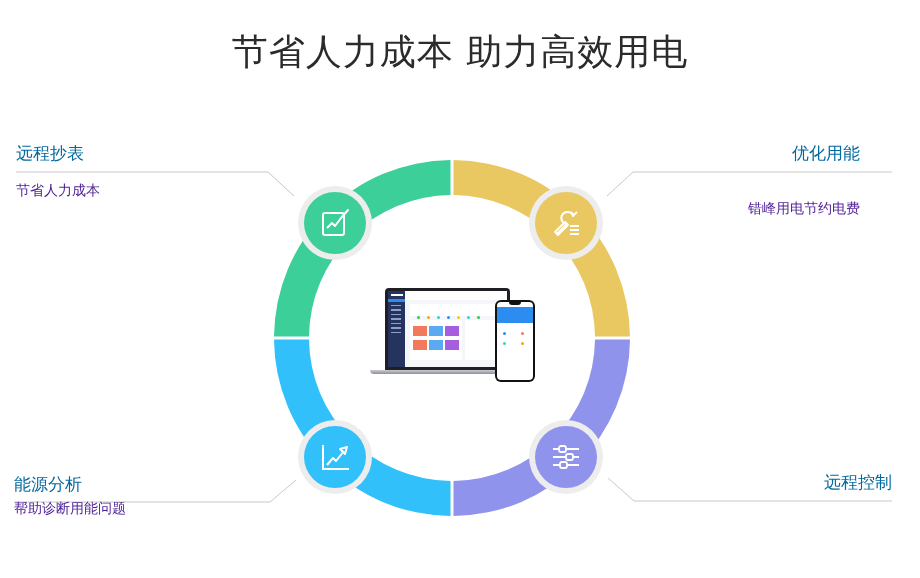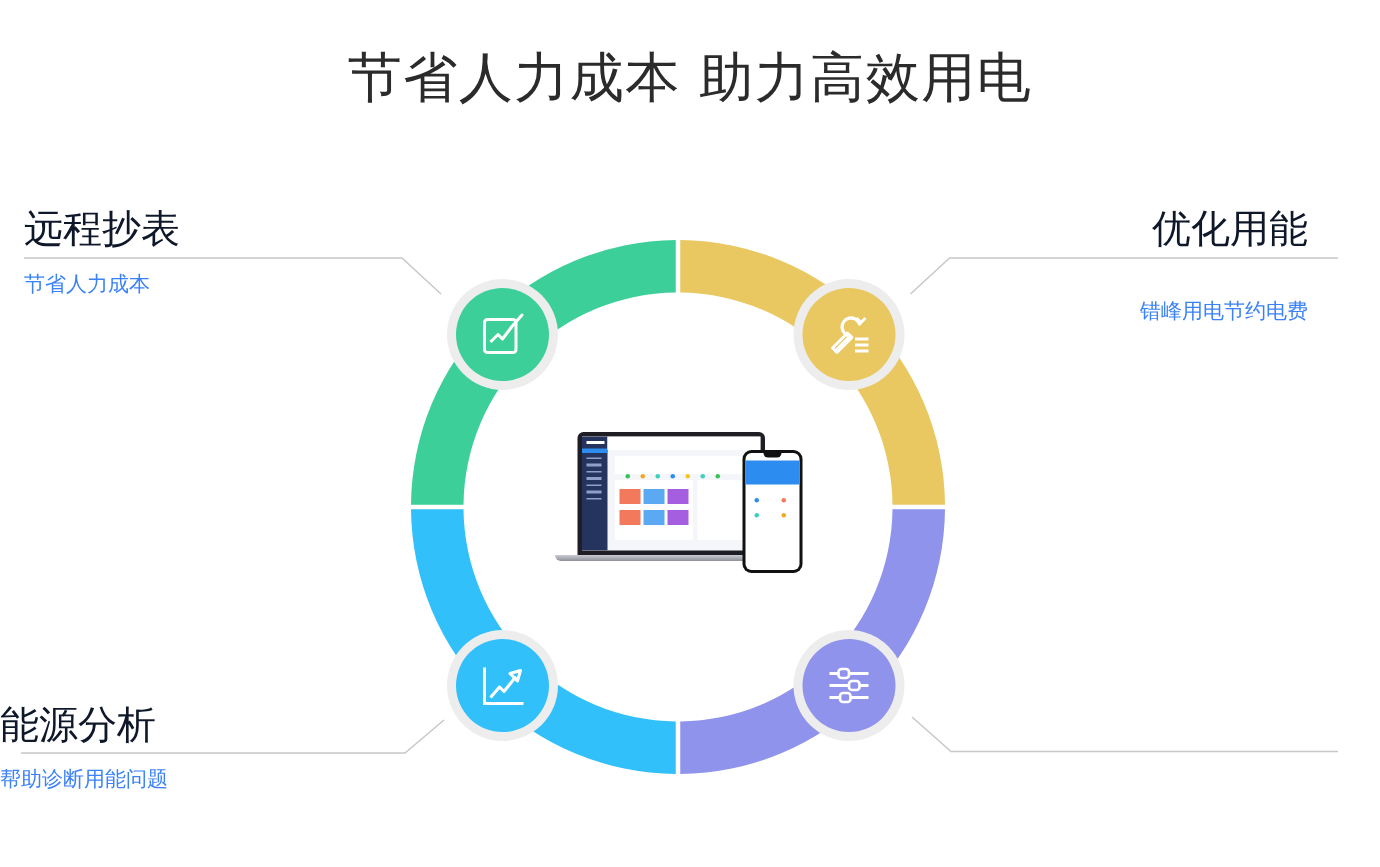--- a/index.html
+++ b/index.html
@@ -5,31 +5,31 @@
   * { box-sizing: border-box; margin: 0; padding: 0; }
   html, body { width: 920px; height: 578px; background: #ffffff; overflow: hidden; }
   body { position: relative; font-family: "DejaVu Sans", "Liberation Sans", sans-serif; color: #333; }
 
   .title {
     position: absolute; left: 0; top: 28px; width: 920px; text-align: center;
     font-size: 36px; color: #2b2b2b; letter-spacing: 1px; font-weight: normal;
   }
 
   .feature { position: absolute; width: 300px; }
-  .feature .f-title { font-size: 26px; color: #0f172a; line-height: 28px; }
-  .feature .f-desc { font-size: 14px; color: #3b82f6; line-height: 20px; }
+  .feature .f-title { font-size: 17px; color: #0369a1; line-height: 28px; }
+  .feature .f-desc { font-size: 14px; color: #4c1d95; line-height: 20px; }
   .f-left { text-align: left; }
   .f-right { text-align: right; }
 
   #f-tl { left: 16px; top: 139px; }
   #f-tl .f-desc { margin-top: 13px; }
-  #f-tr { left: 572px; top: 139px; }
+  #f-tr { left: 560px; top: 139px; }
   #f-tr .f-desc { margin-top: 31px; }
-  #f-bl { left: 0; top: 470px; }
-  #f-bl .f-desc { margin-top: 12px; }
+  #f-bl { left: 14px; top: 470px; }
+  #f-bl .f-desc { margin-top: 0; }
   #f-br { left: 592px; top: 468px; }
   #f-br .f-desc { margin-top: 14px; }
 
   svg.lines { position: absolute; left: 0; top: 0; pointer-events: none; }
   svg.ring { position: absolute; left: 0; top: 0; }
 
   .badge {
     position: absolute; width: 74px; height: 74px; border-radius: 50%;
     background: #ededed; display: flex; align-items: center; justify-content: center;
   }
@@ -90,20 +90,21 @@
 </div>
 <div class="feature f-right" id="f-tr">
   <div class="f-title">优化用能</div>
   <div class="f-desc">错峰用电节约电费</div>
 </div>
 <div class="feature f-left" id="f-bl">
   <div class="f-title">能源分析</div>
   <div class="f-desc">帮助诊断用能问题</div>
 </div>
 <div class="feature f-right" id="f-br">
+  <div class="f-title">远程控制</div>
 </div>
 
 <div class="badge" id="b-tl">
   <div class="inner" style="background:#3ccf9a;">
     <svg width="34" height="34" viewBox="0 0 34 34">
       <rect x="5" y="7" width="21" height="22" rx="2" fill="none" stroke="#fff" stroke-width="2"></rect>
       <polyline points="9,22 14,17 17,20 23,12" fill="none" stroke="#fff" stroke-width="2" stroke-linejoin="round"></polyline>
       <line x1="23" y1="12" x2="30" y2="4" stroke="#fff" stroke-width="2" stroke-linecap="round"></line>
     </svg>
   </div>

